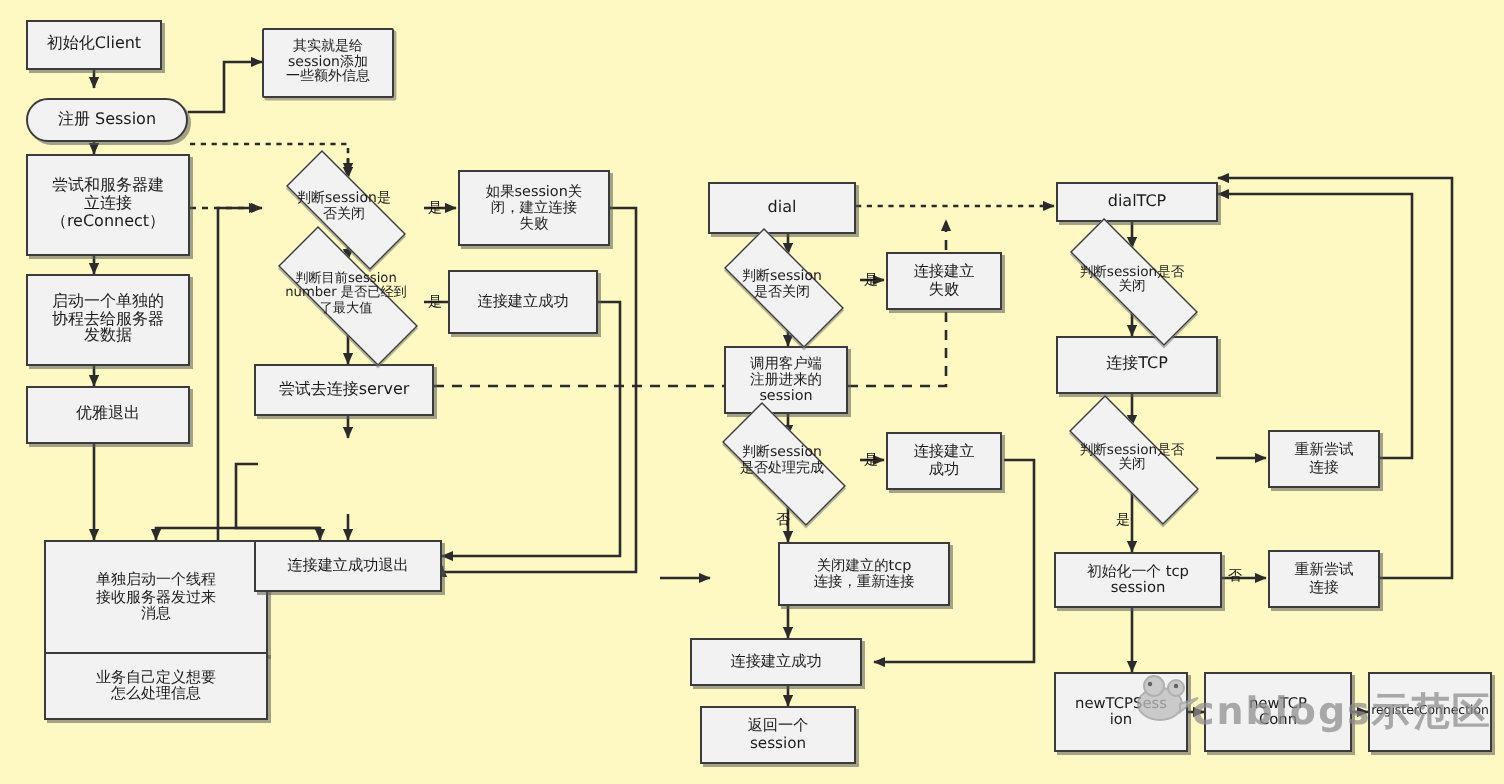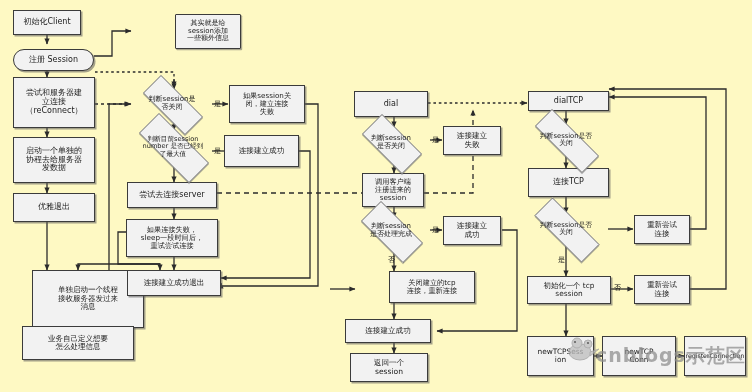--- a/index.html
+++ b/index.html
@@ -26,21 +26,20 @@
     display:flex;align-items:center;justify-content:center;
     text-align:center;
     color:#1b1b1b;
     line-height:1.12;
     padding:1px 2px;
     white-space:pre-line;
   }
   .node.note{
     border-radius:1px;
     box-shadow:1.2px 1.2px 0 0 rgba(90,90,90,.5);
-    margin-left:44px;
   }
   .dia{
     position:absolute;
     display:flex;align-items:center;justify-content:center;
     text-align:center;
     color:#1b1b1b;
     line-height:1.1;
     white-space:pre-line;
     z-index:3;
   }
@@ -172,21 +171,21 @@
   <div class="node" style="left:13px;top:77px;width:82px;height:51px;font-size:8px;">尝试和服务器建
 立连接
 （reConnect）</div>
 
   <div class="node" style="left:13px;top:137px;width:82px;height:46px;font-size:8px;">启动一个单独的
 协程去给服务器
 发数据</div>
 
   <div class="node" style="left:13px;top:193px;width:82px;height:29px;font-size:8px;">优雅退出</div>
 
-  <div class="node" style="left:32px;top:270px;width:112px;height:58px;font-size:7.5px;">单独启动一个线程
+  <div class="node" style="left:22px;top:270px;width:112px;height:58px;font-size:7.5px;">单独启动一个线程
 接收服务器发过来
 消息</div>
 
   <div class="node" style="left:22px;top:326px;width:112px;height:34px;font-size:7.5px;">业务自己定义想要
 怎么处理信息</div>
 
   <div class="dia" style="left:131px;top:87px;width:82px;height:34px;font-size:7px;">
     <span class="dshape"></span>
     <span class="dtxt">判断session是
 否关闭</span>
@@ -194,23 +193,20 @@
 
   <div class="dia" style="left:124px;top:128px;width:98px;height:38px;font-size:6.6px;">
     <span class="dshape"></span>
     <span class="dtxt">判断目前session
 number 是否已经到
 了最大值</span>
   </div>
 
   <div class="node" style="left:127px;top:182px;width:90px;height:26px;font-size:8px;">尝试去连接server</div>
 
-  <div class="node" style="left:126px;top:219px;width:92px;height:38px;font-size:7.2px;">如果连接失败，
-sleep一段时间后，
-重试尝试连接</div>
 
   <div class="node" style="left:127px;top:270px;width:94px;height:26px;font-size:7.6px;">连接建立成功退出</div>
 
   <div class="node" style="left:229px;top:85px;width:76px;height:38px;font-size:7.2px;">如果session关
 闭，建立连接
 失败</div>
 
   <div class="node" style="left:224px;top:135px;width:75px;height:32px;font-size:7.6px;">连接建立成功</div>
 
   <div class="node" style="left:354px;top:91px;width:74px;height:26px;font-size:8px;">dial</div>

